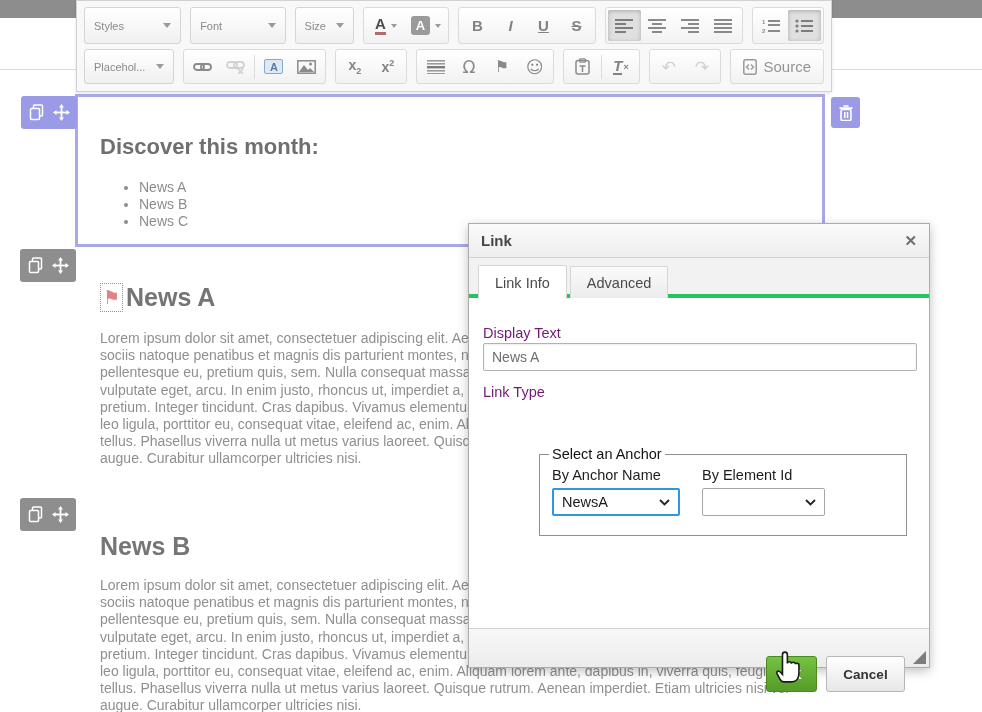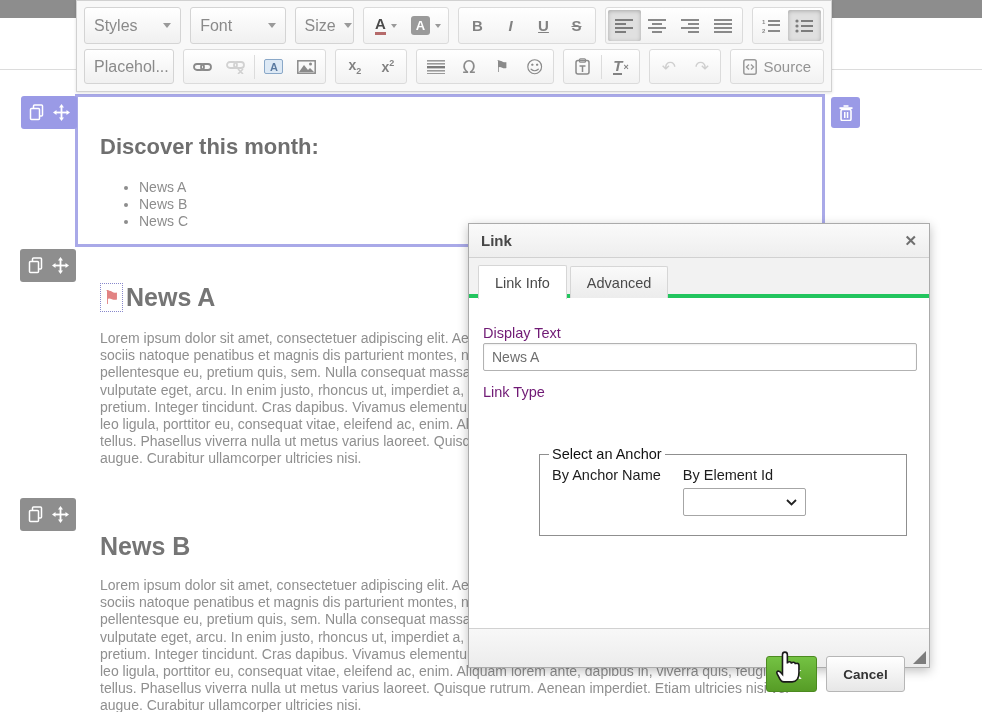--- a/index.html
+++ b/index.html
@@ -9,21 +9,21 @@
   .topbar { position:absolute; left:0; top:0; width:982px; height:18px; background:#8d8d8d; z-index:1; }
   .hdr-line { position:absolute; left:0; top:69px; width:982px; height:1px; background:#dcdcdc; z-index:1; }
 
   
   .toolbar { position:absolute; left:76px; top:0; width:756px; height:92px; background:#f8f8f8;
     border:1px solid #d1d1d1; box-shadow:0 1px 3px rgba(0,0,0,.12); padding:6px 7px; z-index:20; }
   .tb-row { display:flex; align-items:stretch; gap:9px; height:37px; }
   .tb-row.r2 { margin-top:5px; height:35px;text-align:center; }
   .combo { display:flex; align-items:center; justify-content:space-between;
     background:linear-gradient(#ffffff,#f0f0f0); border:1px solid #d4d4d4; border-radius:3px;
-    padding:0 9px; color:#8a8a8a; font-size:16px; cursor:default; white-space:nowrap; overflow:hidden; }
+    padding:0 9px; color:#8a8a8a; font-size:11px; cursor:default; white-space:nowrap; overflow:hidden; }
   .combo .arr { width:0; height:0; border-left:4px solid transparent; border-right:4px solid transparent;
     border-top:5px solid #9a9a9a; margin-left:8px; flex:none; }
   .grp { display:flex; align-items:center; background:linear-gradient(#ffffff,#f2f2f2);
     border:1px solid #dbdbdb; border-radius:3px; padding:0 2px; }
   .tbtn { min-width:33px; height:31px; display:flex; align-items:center; justify-content:center;
     color:#828282; font-size:15px; font-weight:bold; border-radius:2px; position:relative; }
   .tbtn.on { background:#e0e0e0; box-shadow:inset 0 1px 4px rgba(0,0,0,.25); }
   .tbtn.dis { opacity:.35; }
   .vsep { width:1px; height:24px; background:#dcdcdc; margin:0 2px; }
   .u { text-decoration:underline; } .i { font-style:italic; } .strike { text-decoration:line-through; }
@@ -418,20 +418,26 @@
   <div class="dlg-label lab-display">Display Text</div>
   <input class="dlg-input" type="text" value="News A" style="">
 
   <div class="dlg-label lab-linktype">Link Type</div>
 
   <fieldset class="fset">
     <legend>Select an Anchor</legend>
     <div class="fcols">
       <div class="fcol">
         <div class="flab">By Anchor Name</div>
+        <div class="csel sel-anchor">
+          <span>NewsA</span>
+          <svg width="11" height="7">
+              <polyline points="1,1 5.5,5.5 10,1" fill="none" stroke="#222" stroke-width="1.8"></polyline>
+            </svg>
+        </div>
       </div>
       <div class="fcol">
         <div class="flab">By Element Id</div>
         <div class="csel sel-elid">
           <span></span>
           <svg width="11" height="7">
               <polyline points="1,1 5.5,5.5 10,1" fill="none" stroke="#222" stroke-width="1.8"></polyline>
             </svg>
         </div>
       </div>

